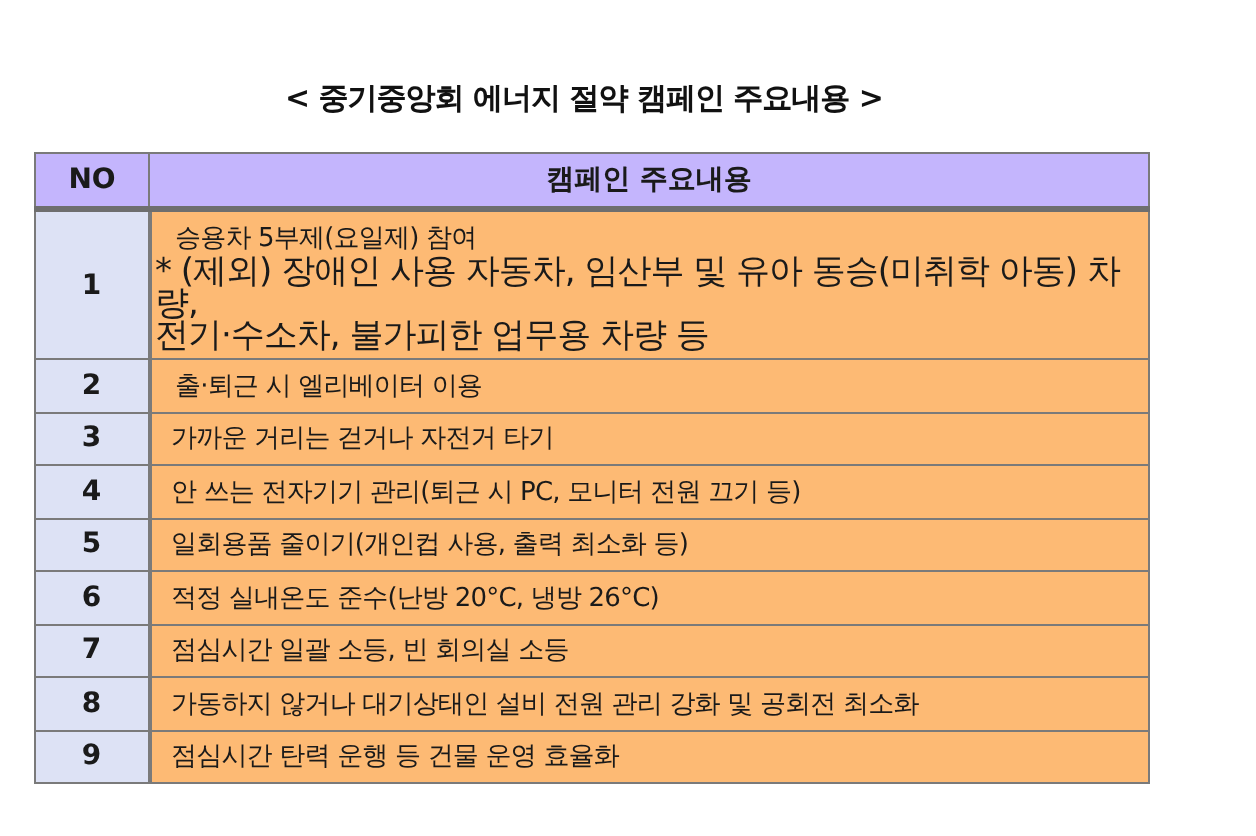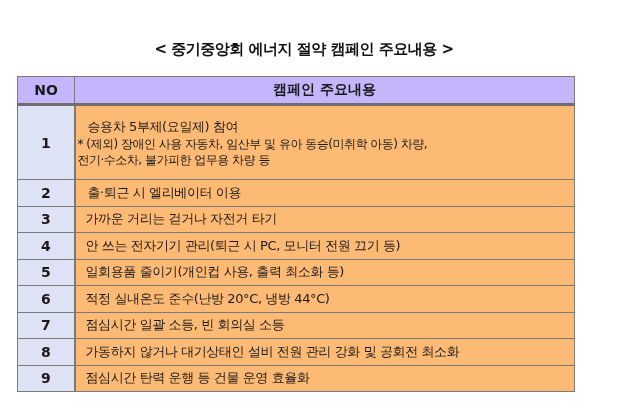--- a/index.html
+++ b/index.html
@@ -1,32 +1,32 @@
 <!DOCTYPE html>
 <html><head>
   <meta charset="utf-8">
   <style>
     html, body { margin: 0; padding: 0; background: #ffffff; }
     body { width: 628px; height: 418px; position: relative; overflow: hidden;
            font-family: "DejaVu Sans", "Liberation Sans", sans-serif; color: #1a1a1a; }
-    .title { position: absolute; left: 16px; top: 40px; width: 576px; text-align: center;
+    .title { position: absolute; left: 4px; top: 40px; width: 576px; text-align: center;
              font-size: 15px; font-weight: bold; letter-spacing: -0.5px; color: #111; }
     table { position: absolute; left: 17px; top: 76px; width: 558px; border-collapse: collapse;
             border: 1.5px solid #7a7a7a; table-layout: fixed; }
     th, td { border: 1px solid #7a7a7a; padding: 0; }
     thead th { background: #c4b5fd; height: 26px; font-size: 14px; font-weight: bold;
                border-bottom: 3px solid #6e6e6e; }
     th.no-col { width: 56px; }
     td.no { background: #dde2f5; text-align: center; font-weight: bold; font-size: 14px;
             border-right: 2px solid #7a7a7a; }
     td.content { font-size: 13px; padding-left: 10px; letter-spacing: -0.4px; background: #fdba74; }
     tbody tr { height: 26.5px; }
     tbody tr.tall { height: 75px; }
     .main-line { display: block; padding-left: 2px; }
-    .note { display: block; font-size: 12px; line-height: 16px; margin-left: -8px; letter-spacing: -0.5px; }
+    .note { display: block; font-size: 17px; line-height: 16px; margin-left: -8px; letter-spacing: -0.5px; }
   </style>
 </head>
 <body>
 
 <div class="title">&lt; 중기중앙회 에너지 절약 캠페인 주요내용 &gt;</div>
 
 <table>
   <thead>
     <tr>
       <th class="no-col">NO</th>
@@ -55,21 +55,21 @@
     <tr>
       <td class="no">4</td>
       <td class="content">안 쓰는 전자기기 관리(퇴근 시 PC, 모니터 전원 끄기 등)</td>
     </tr>
     <tr>
       <td class="no">5</td>
       <td class="content">일회용품 줄이기(개인컵 사용, 출력 최소화 등)</td>
     </tr>
     <tr>
       <td class="no">6</td>
-      <td class="content">적정 실내온도 준수(난방 20°C, 냉방 44°C)</td>
+      <td class="content">적정 실내온도 준수(난방 20°C, 냉방 26°C)</td>
     </tr>
     <tr>
       <td class="no">7</td>
       <td class="content">점심시간 일괄 소등, 빈 회의실 소등</td>
     </tr>
     <tr>
       <td class="no">8</td>
       <td class="content">가동하지 않거나 대기상태인 설비 전원 관리 강화 및 공회전 최소화</td>
     </tr>
     <tr>

